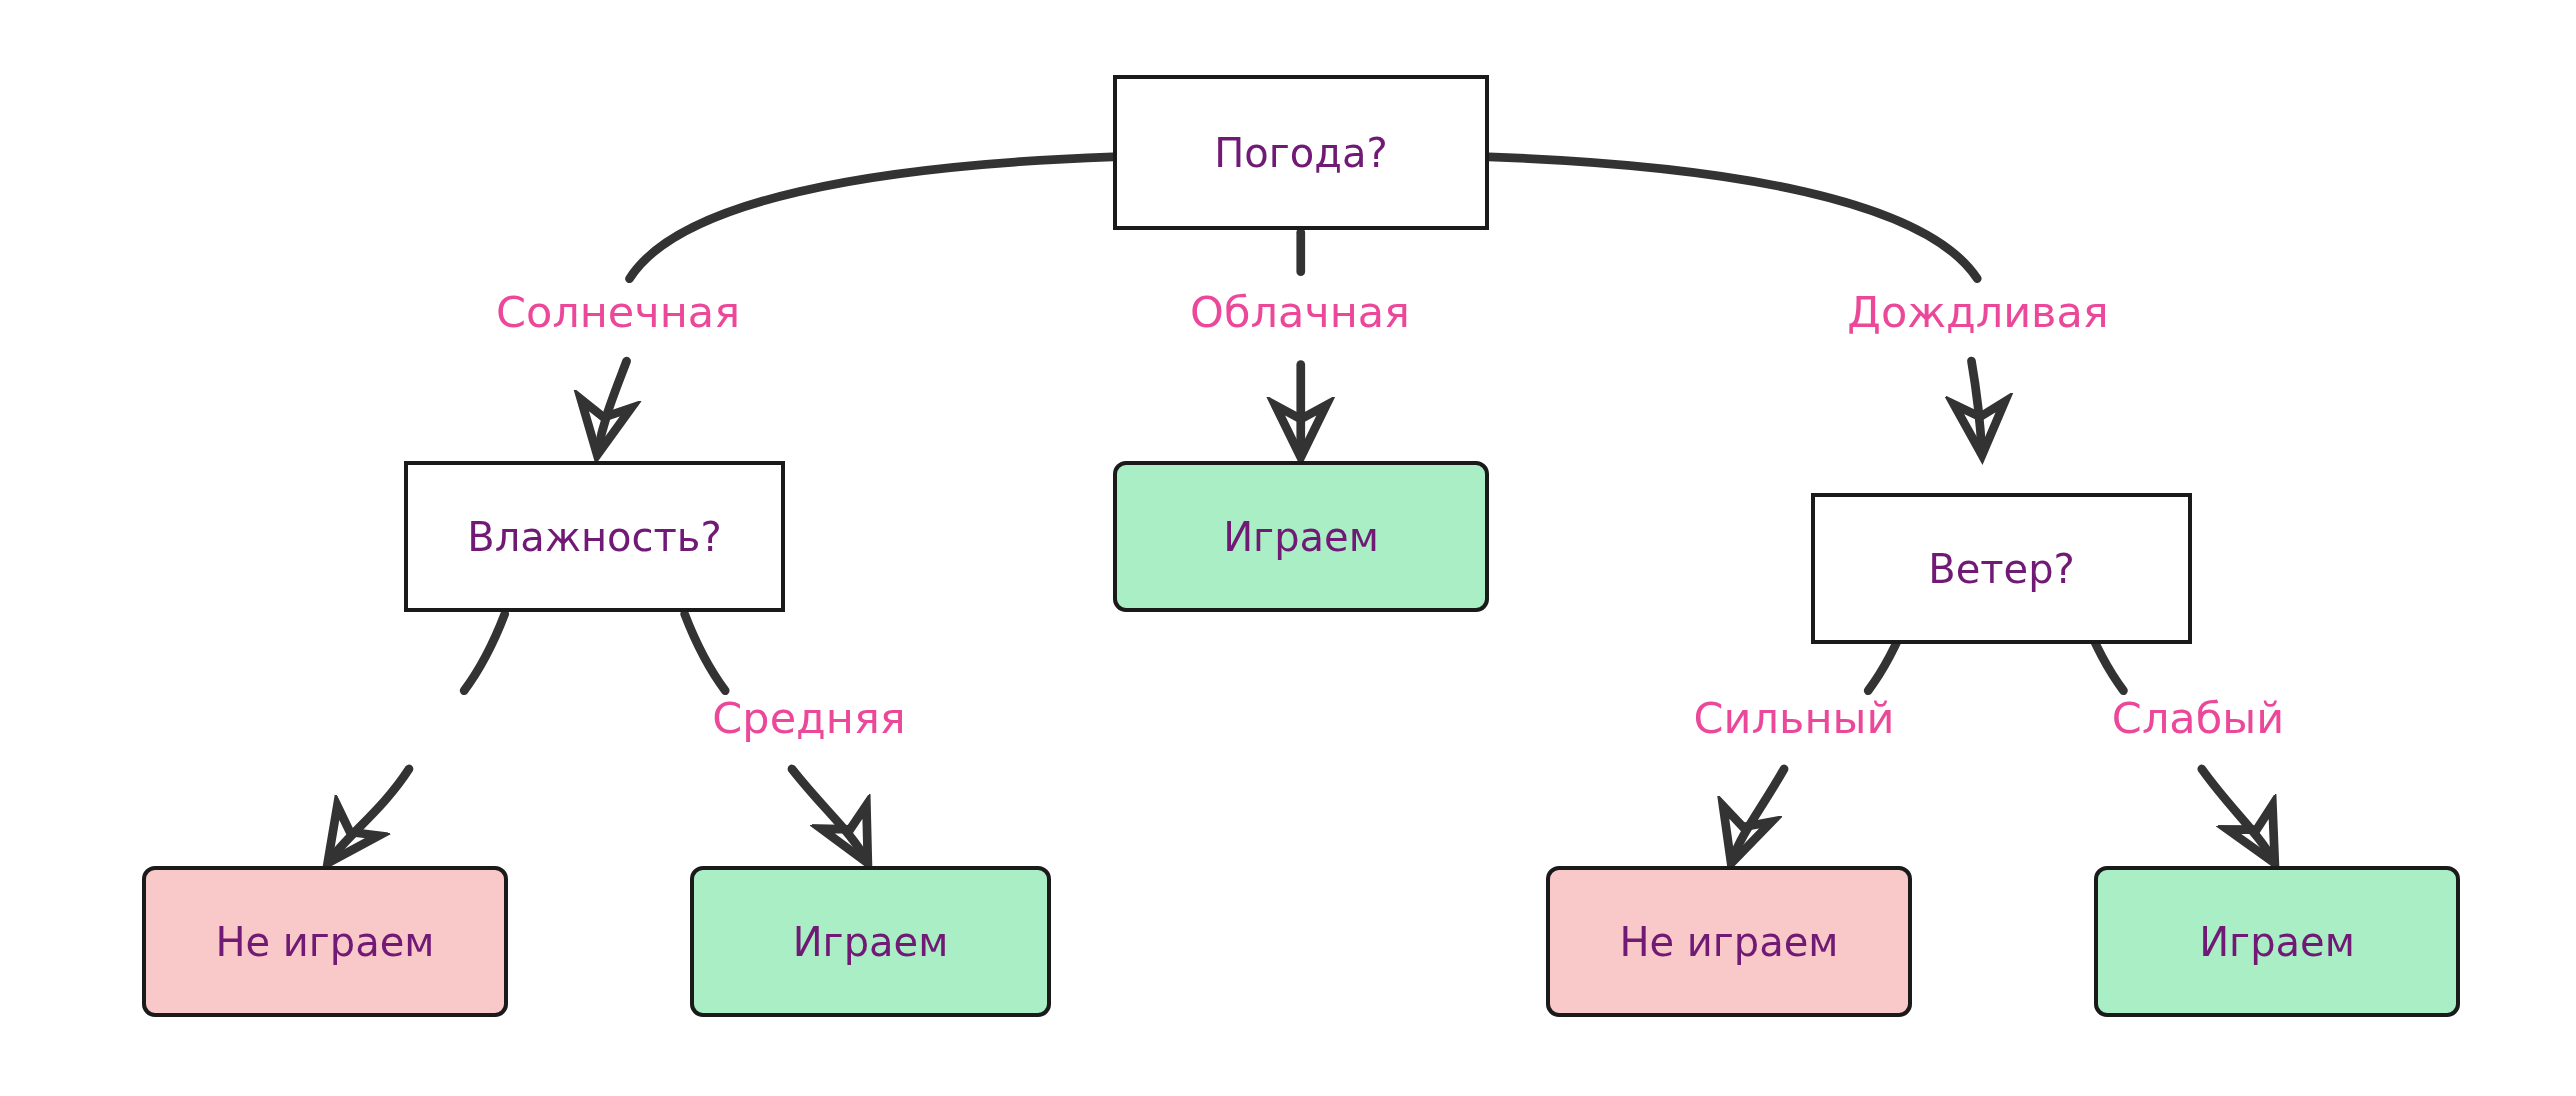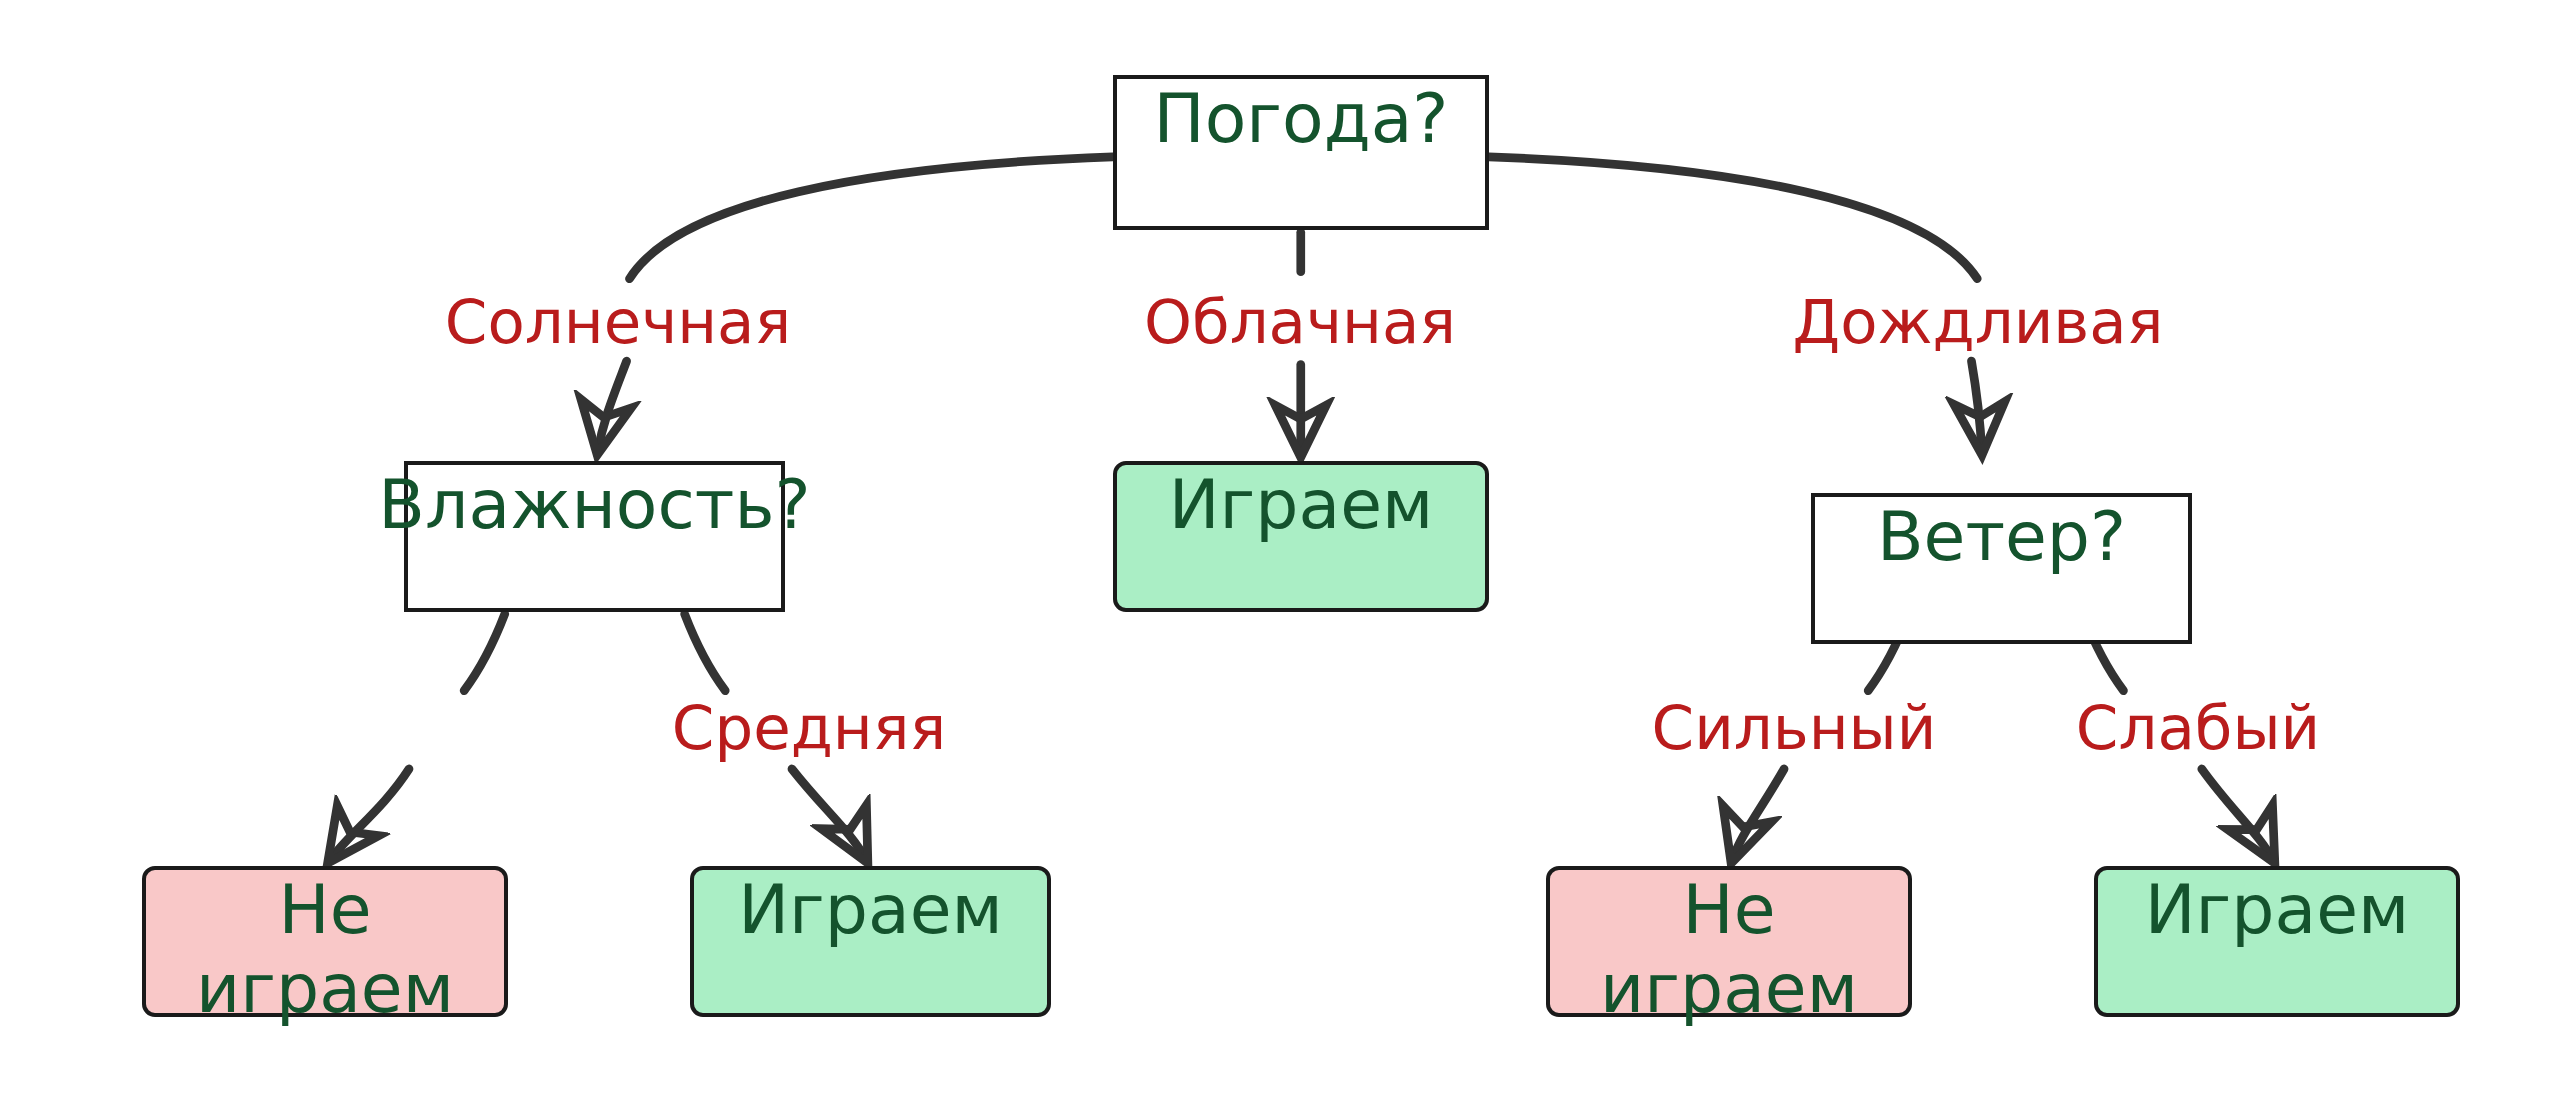--- a/index.html
+++ b/index.html
@@ -18,42 +18,42 @@
   .connectors {
     position: absolute;
     left: 0; top: 0;
     width: 2576px;
     height: 1097px;
   }
   .connectors path { stroke: #333333; stroke-width: 15; fill: none; stroke-linecap: round; }
   .node {
     position: absolute;
     display: flex;
-    align-items: flex-start;
+    align-items: center;
     justify-content: center;
     box-sizing: border-box;
-    color: #14532d;
-    font-size: 68px;
+    color: #701a75;
+    font-size: 40px;
     text-align: center;
   }
   .node.question {
     background: #ffffff;
     border: 4.1px solid #1a1a1a;
     border-radius: 0;
   }
   .node.leaf {
     border: 4.1px solid #1a1a1a;
     border-radius: 13px;
   }
   .edge-label {
     position: absolute;
     transform: translateX(-50%);
     white-space: nowrap;
-    color: #b91c1c;
-    font-size: 61px;
+    color: #ec4899;
+    font-size: 43px;
     line-height: 1;
   }
 </style>
 </head>
 <body>
 
 <div class="canvas">
 
   <svg class="connectors" viewBox="0 0 4440 1890">
     <defs>

